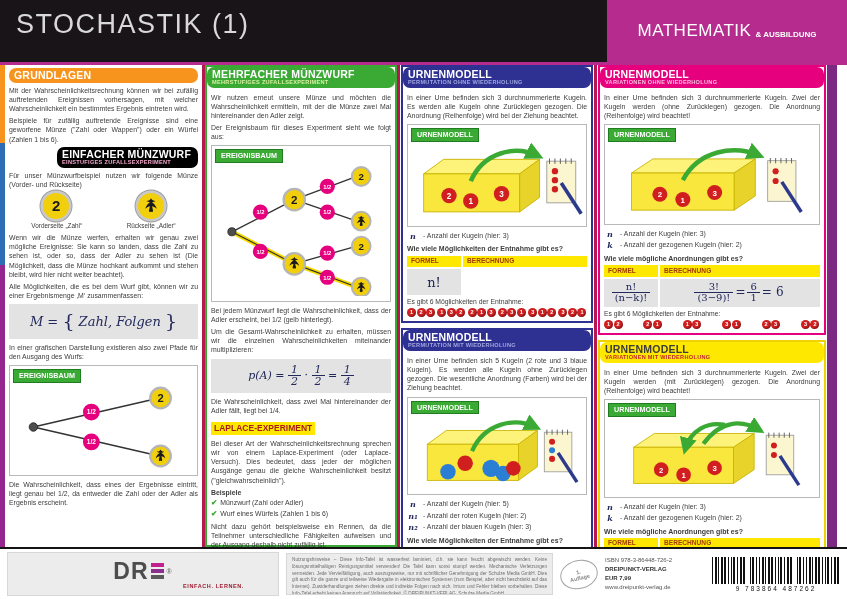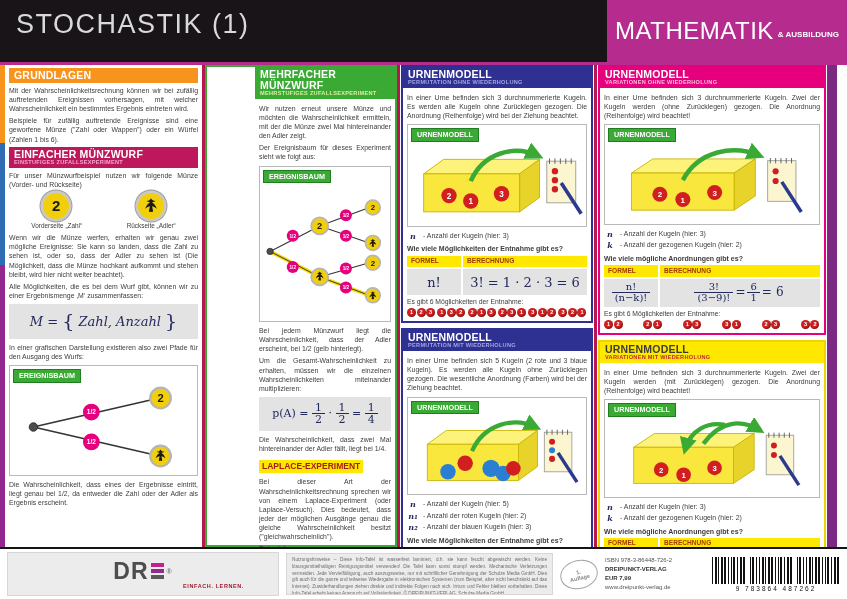--- a/index.html
+++ b/index.html
@@ -5,52 +5,52 @@
   html,body{margin:0;padding:0;background:#9a9a9a;}
   .poster{position:relative;width:847px;height:599px;background:#fff;overflow:hidden;
           font-family:"Liberation Sans",sans-serif;}
   
   .hdr{height:62px;background:#181418;display:flex;}
   .hdr-left{padding:9px 0 0 16px;width:300px;}
   .kicker{color:#b62b8e;font-weight:bold;font-size:11px;letter-spacing:.8px;}
   .main-title{color:#d9d9d9;font-size:27px;letter-spacing:1.5px;line-height:1;margin-top:2px;}
   .hdr-mid{flex:1;text-align:right;color:#f0f0f0;font-size:10.5px;line-height:1.3;padding:25px 12px 0 0;}
   .hdr-brand{width:240px;background:#b62b8e;color:#fff;display:flex;align-items:center;justify-content:center;gap:4px;}
-  .brand-main{font-size:24px;letter-spacing:.5px;}
+  .brand-main{font-size:17px;letter-spacing:.5px;}
   .brand-suffix{font-size:8px;font-weight:bold;margin-top:6px;}
   .hdr-rule{height:3px;background:#b62b8e;}
   
   .main{display:flex;height:482px;background:#fff;}
   .edge-left{width:5px;background:linear-gradient(to bottom,#f7941e 0,#f7941e 78px,#2e6db4 78px,#2e6db4 200px,#93278f 200px,#93278f 100%);}
   .vdiv{width:3px;background:#b5174e;}
   .edge-right{width:10px;background:#7b2982;}
   .col{box-sizing:border-box;overflow:hidden;padding:3px 4px;font-size:6.9px;color:#3c3c3c;
        text-align:justify;line-height:1.32;}
   .col p{margin:3px 0;}
-  .sec-head{color:#fff;font-weight:bold;padding:2px 5px;line-height:1.05;}
+  .sec-head{color:#fff;font-weight:bold;padding:2px 5px;line-height:1.05;border-radius:7px;}
   .sec-head .t{font-size:10.5px;display:block;letter-spacing:.2px;}
   .sec-head .s{font-size:5.6px;display:block;letter-spacing:.3px;}
-  .orange{background:#f7941e;} .magenta{background:#be185d;}
+  .orange{background:#f7941e;} .magenta{background:#000000;margin-left:48px;}
   .green{background:#3aaa35;} .blue{background:#2e3192;} .pink{background:#e6007e;}
   .yellowhead{background:#ffe800;} .yellowhead .t{color:#3c3c3c;} .yellowhead .s{color:#c1272d;}
   .sub-magenta{color:#f5a8cd;} .sub-green{color:#d9f0a2;} .sub-blue{color:#a0a6e0;} .sub-pink{color:#f9bcdd;}
   .secbox{border:2px solid;margin-bottom:5px;}
   .secbox .inner{padding:2px 4px 4px 4px;}
-  .bd-green{border-color:#3aaa35;padding-left:48px;} .bd-blue{border-color:#2e3192;}
+  .bd-green{border-color:#3aaa35;} .bd-blue{border-color:#2e3192;}
   .bd-pink{border-color:#e6007e;} .bd-yellow{border-color:#eed202;}
   .diagram{border:1px solid #b9b9b9;background:#fff;padding:3px;margin:4px 0;}
   .diag-label{display:inline-block;background:#3aaa35;border:1px solid #1f7d1f;color:#fff;
               font-weight:bold;font-size:7.2px;padding:1px 5px;margin-bottom:1px;}
   .coin-row{display:flex;justify-content:space-around;align-items:center;margin:4px 0 1px;}
   .coin{width:26px;height:26px;border-radius:50%;background:#f2cf0c;
         box-shadow:0 0 0 2.5px #c9c9c9,0 0 0 3.5px #9d9d9d;
         display:flex;align-items:center;justify-content:center;font-weight:bold;font-size:15px;color:#1a1a1a;}
   .caption-row{display:flex;justify-content:space-around;font-size:6.4px;margin:3px 0 2px;}
   .fbox{background:#e3e3e3;text-align:center;padding:5px 2px;margin:4px 0;
-        font-family:"DejaVu Serif",serif;color:#23295c;}
+        font-family:"DejaVu Serif",serif;color:#23295c;font-style:italic;}
   .frac{display:inline-block;vertical-align:middle;text-align:center;line-height:1.05;}
   .frac .fn{display:block;border-bottom:1px solid #23295c;padding:0 3px;}
   .frac .fd{display:block;padding:0 3px;}
   .setform{font-style:italic;font-size:13px;}
   .setform .brace{font-size:19px;font-style:normal;vertical-align:-2px;}
   .laplace{display:inline-block;background:#ffe800;color:#a81b1b;font-weight:bold;
            font-size:8.5px;padding:1px 3px;margin:4px 0 1px;}
   .bexample{margin:1px 0;text-align:left;}
   .check{color:#3aaa35;font-weight:bold;margin-right:3px;font-size:7.5px;}
   .question{font-weight:bold;font-size:7px;margin:3px 0 2px;text-align:left;}
@@ -149,21 +149,21 @@
         <span>Vorderseite „Zahl“</span>
         <span>Rückseite „Adler“</span>
       </div>
 
       <p>Wenn wir die Münze werfen, erhalten wir genau zwei mögliche Ereignisse: Sie kann so landen, dass die Zahl zu sehen ist, oder so, dass der Adler zu sehen ist (Die Möglichkeit, dass die Münze hochkant aufkommt und stehen bleibt, wird hier nicht weiter beachtet).</p>
       <p>Alle Möglichkeiten, die es bei dem Wurf gibt, können wir zu einer Ergebnismenge ‚M‘ zusammenfassen:</p>
 
       <div class="fbox setform">
         <span>M =</span>
         <span class="brace">{</span>
-        <span>Zahl, Anzahl</span>
+        <span>Zahl, Folgen</span>
         <span class="brace">}</span>
       </div>
 
       <p>In einer grafischen Darstellung existieren also zwei Pfade für den Ausgang des Wurfs:</p>
 
       <div class="diagram">
         <span class="diag-label">EREIGNISBAUM</span>
         <svg width="100%" height="86" viewBox="0 0 178 92">
           <line x1="14" y1="46" x2="144" y2="16" stroke="#333" stroke-width="1.6"></line>
           <line x1="14" y1="46" x2="144" y2="76" stroke="#333" stroke-width="1.6"></line>
@@ -344,21 +344,20 @@
             <div class="row">
                 <span class="sym">n</span>
                 <span>-  Anzahl der Kugeln (hier: 3)</span>
               </div>
           </div>
           <div class="question">Wie viele Möglichkeiten der Entnahme gibt es?</div>
           <div class="calcgrid">
             <div class="ylbl">FORMEL</div>
             <div class="ylbl">BERECHNUNG</div>
             <div class="cbox" style="font-size:13px">n!</div>
-            <div class="cbox" style="font-size:13px">3! = 1 · 2 · 3 = 6</div>
           </div>
           <div class="resline">Es gibt 6 Möglichkeiten der Entnahme:</div>
           <div class="dots">
               <span class="dotgroup">
                 <span class="ball">1</span>
                 <span class="ball">2</span>
                 <span class="ball">3</span>
               </span>
               <span class="dotgroup">
                 <span class="ball">1</span>

